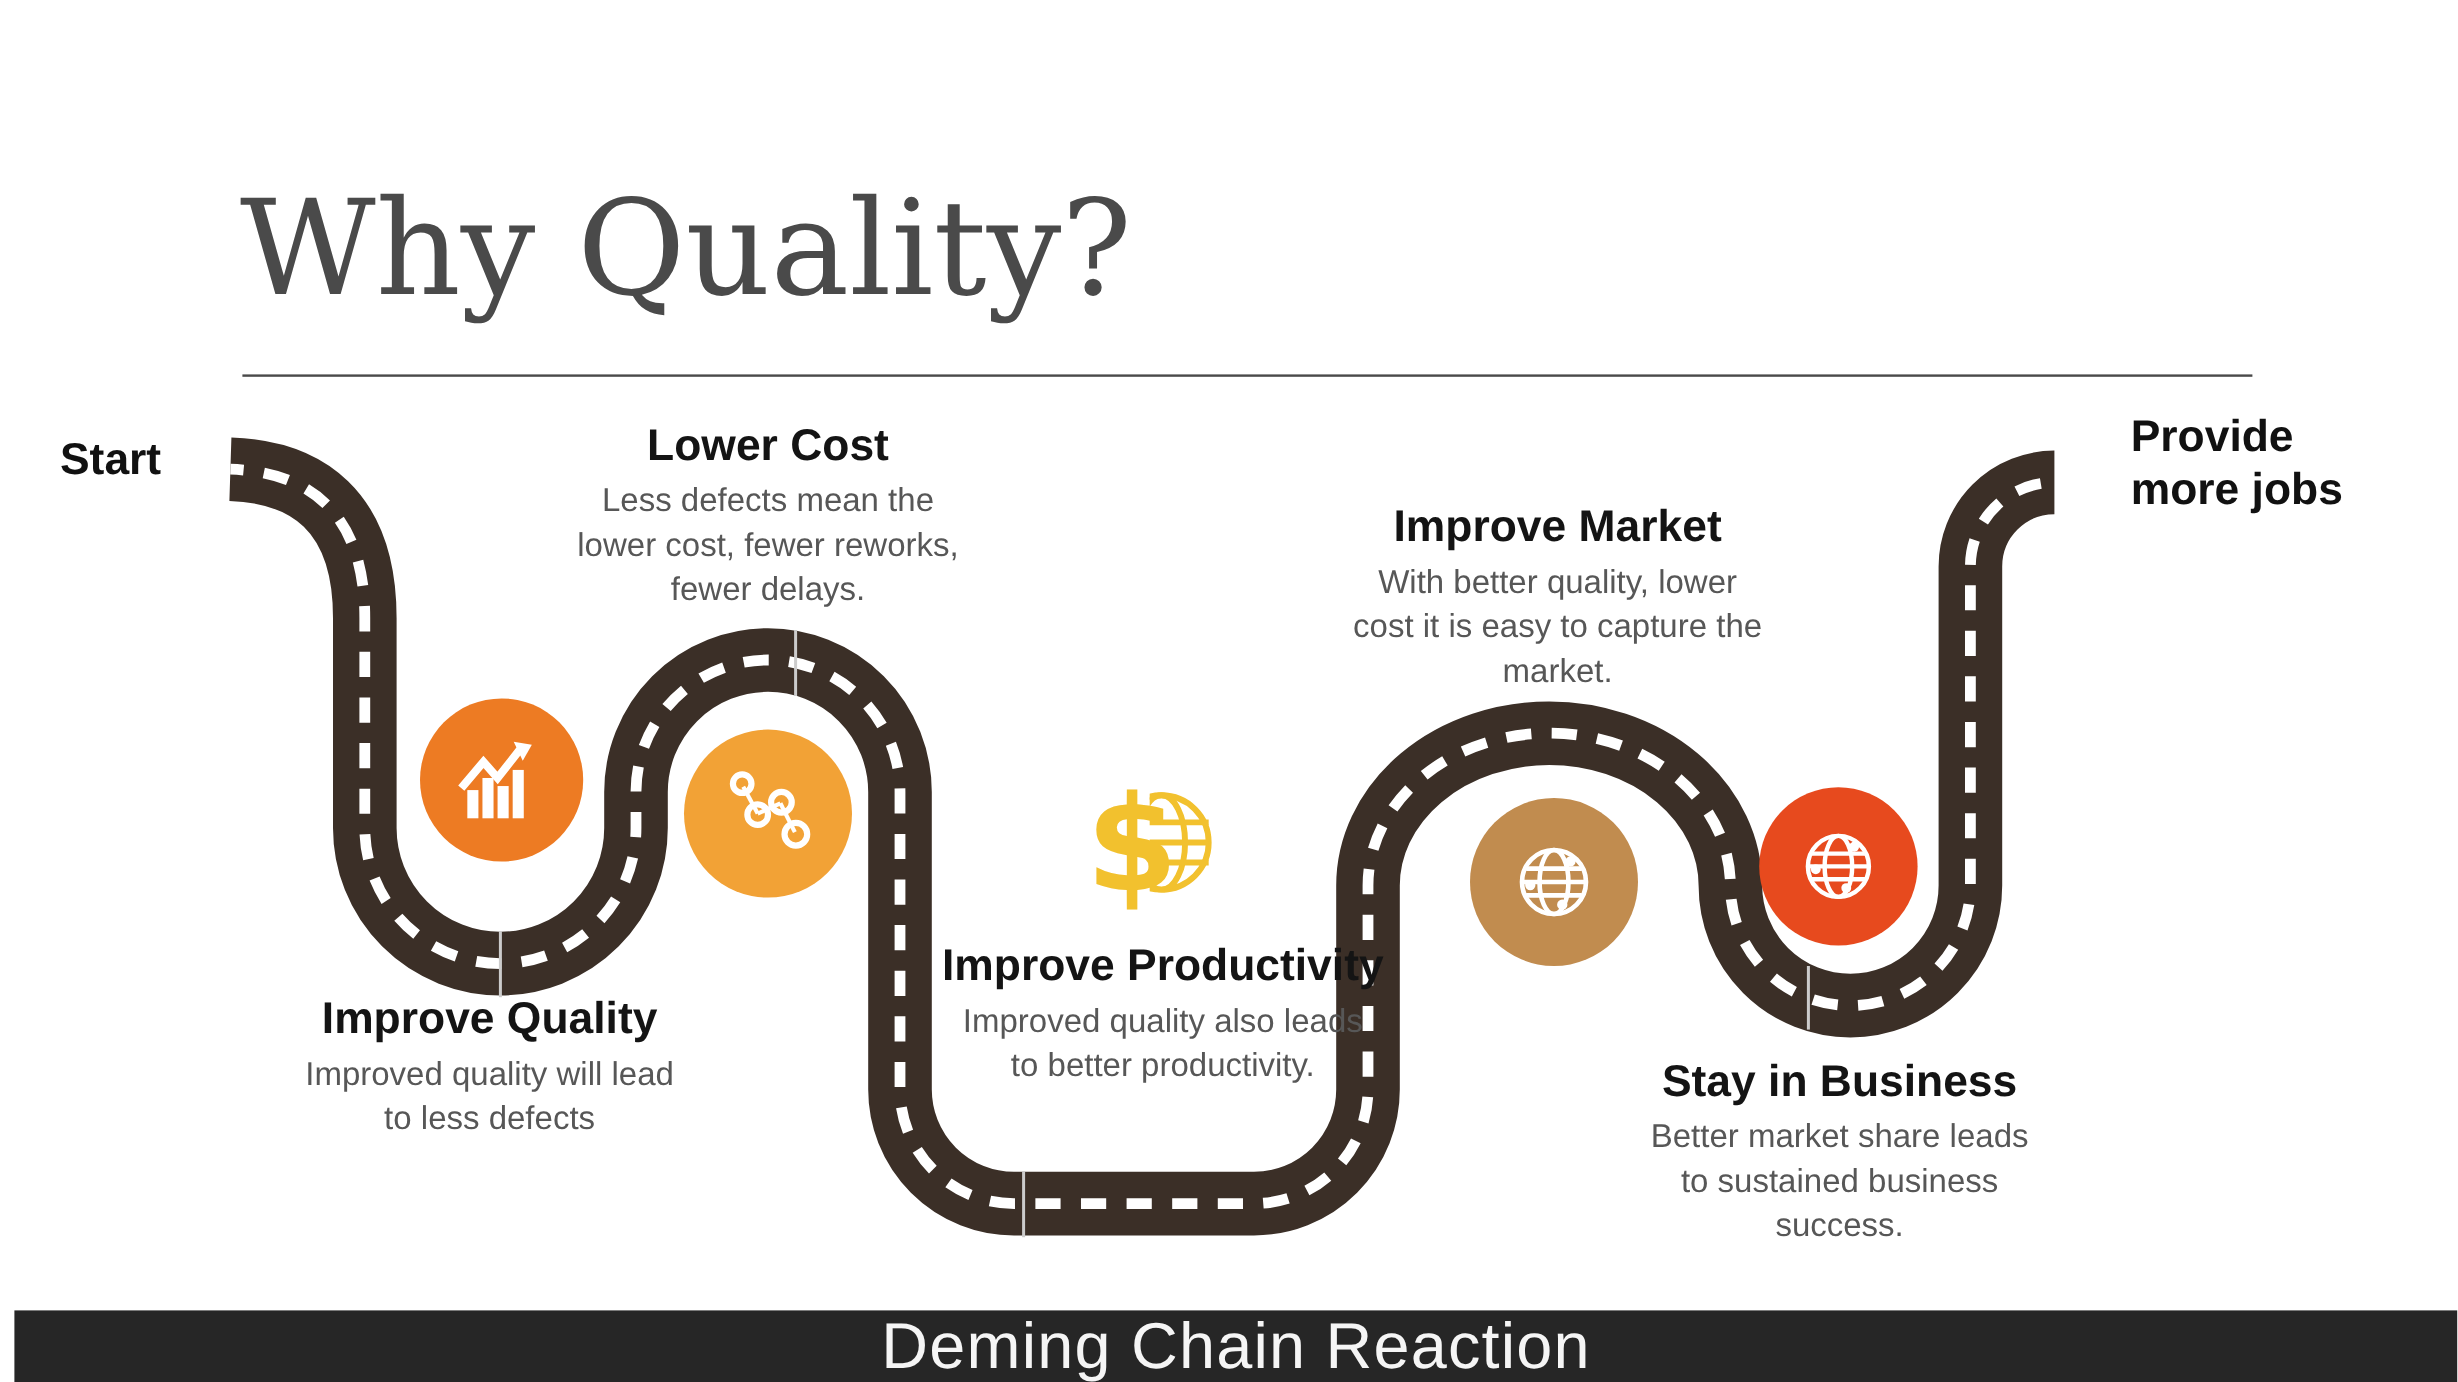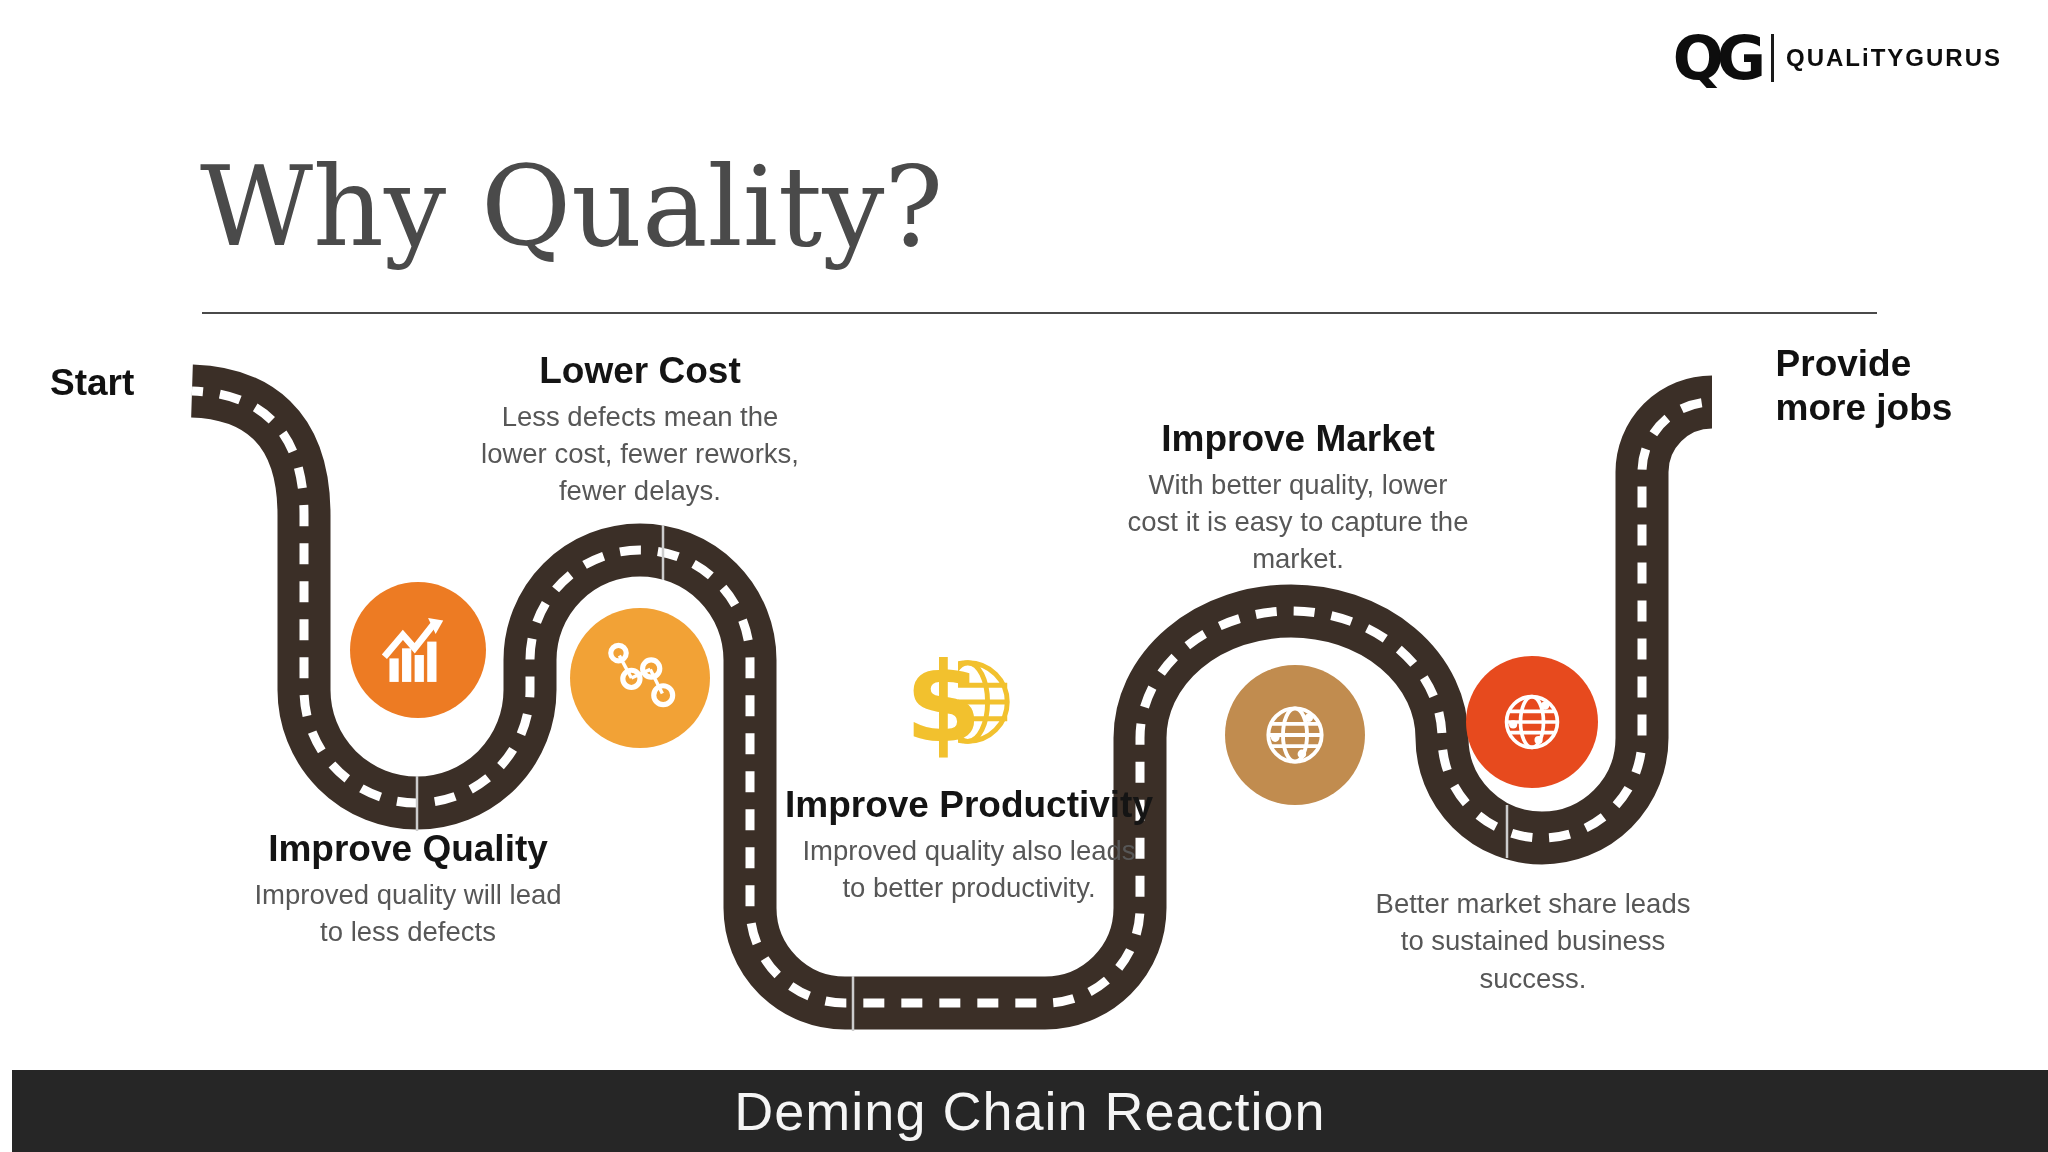--- a/index.html
+++ b/index.html
@@ -22,34 +22,29 @@
   .node{position:absolute;border-radius:50%;display:flex;align-items:center;justify-content:center;}
   .node svg{display:block;}
   .free-icon{position:absolute;}
   
   .step{position:absolute;text-align:center;transform:translateX(-50%);width:480px;}
   .step-title{font-size:37px;font-weight:bold;color:#141414;line-height:1.15;}
   .step-desc{font-size:27.5px;color:#575757;line-height:1.36;margin-top:5px;white-space:pre-line;}
   .endpoint-label{position:absolute;font-size:37px;font-weight:bold;color:#111;line-height:1.18;white-space:pre-line;}
   .endpoint-center{text-align:left;transform:translateX(-50%);}
   
-  .footer{position:absolute;left:12px;right:0;bottom:0;height:82px;background:#262626;
+  .footer{position:absolute;left:12px;right:0;bottom:0;height:60px;background:#262626;
           display:flex;align-items:center;justify-content:center;}
   .footer-text{color:#f5f5f5;font-size:54px;letter-spacing:1px;font-weight:400;}
 </style>
 </head>
 <body>
 
 <div class="stage">
 
-  <div class="logo">
-    <div class="logo-mark">QG</div>
-    <div class="logo-divider"></div>
-    <div class="logo-word">QUALiTYGURUS</div>
-  </div>
 
   <div class="title">Why Quality?</div>
   <div class="title-rule"></div>
 
   <svg class="road-svg" width="2048" height="1152" viewBox="0 0 2048 1152">
     <path d="M 192 391 C 255 393 304 425 304 515 L 304 690
              A 113 113 0 0 0 530 690 L 530 660
              A 110 110 0 0 1 750 660 L 750 908
              A 95 95 0 0 0 845 1003 L 1045 1003
              A 95 95 0 0 0 1140 908 L 1140 738
@@ -173,20 +168,21 @@
   </div>
 
   <div class="step" style="left:1298px;top:418px;">
     <div class="step-title">Improve Market</div>
     <div class="step-desc">With better quality, lower
 cost it is easy to capture the
 market.</div>
   </div>
 
   <div class="step" style="left:1533px;top:880px;">
+    <div class="step-title">Stay in Business</div>
     <div class="step-desc">Better market share leads
 to sustained business
 success.</div>
   </div>
 
   <div class="footer">
     <div class="footer-text">Deming Chain Reaction</div>
   </div>
 
 </div>

